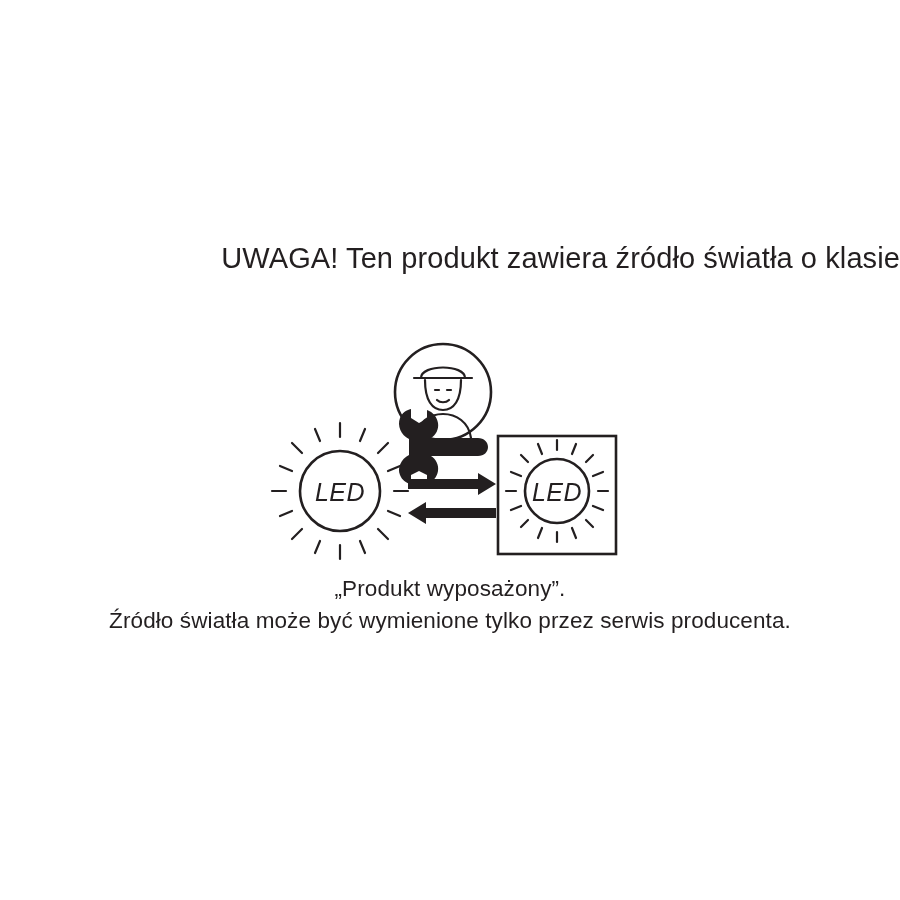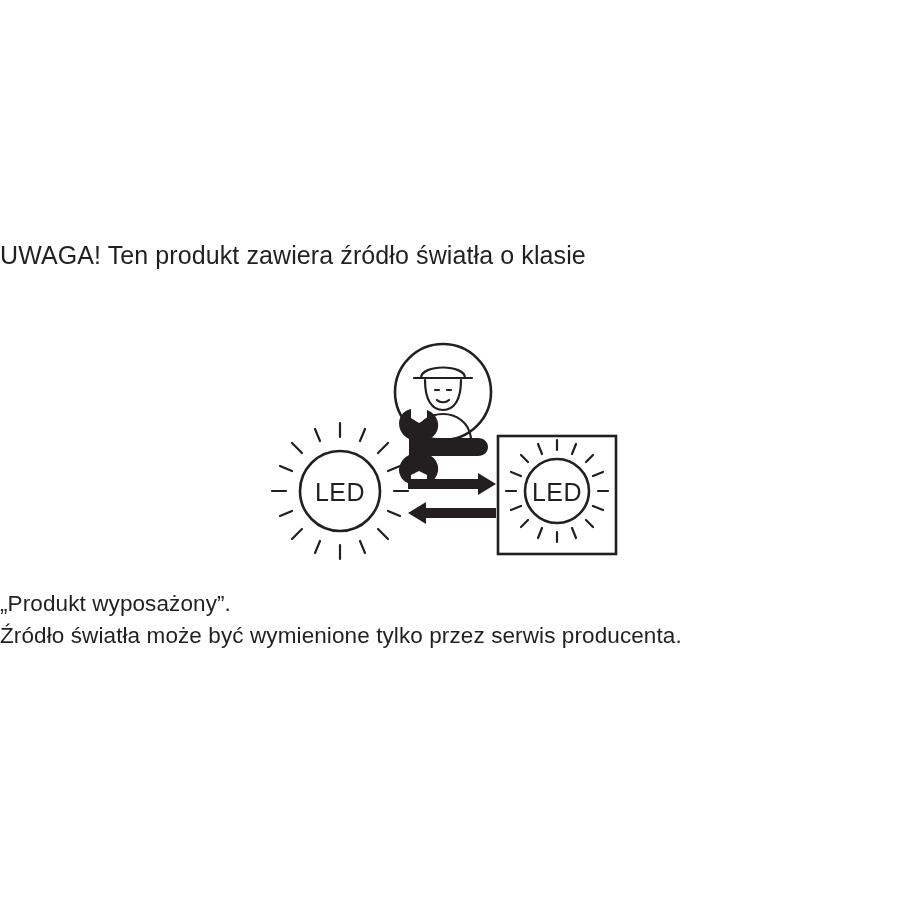--- a/index.html
+++ b/index.html
@@ -25,43 +25,45 @@
     display: flex;
     flex-direction: column;
     align-items: center;
   }
 
   .notice-block {
     position: absolute;
     top: 238px;
     left: 0;
     width: 900px;
-    text-align: left;
+    text-align: right;
     line-height: 1.42;
-    font-size: 25px;
+    font-size: 29px;
     letter-spacing: 0.1px;
     color: #231f20;
   }
   .notice-line {
     display: block;
   }
 
   .diagram-area {
     position: absolute;
     top: 338px;
     left: 0;
     width: 900px;
     height: 230px;
+    font-style: italic;
   }
 
   .footer-block {
     position: absolute;
-    top: 588px;
+    top: 573px;
     left: 0;
     width: 900px;
+    text-align: center;
     line-height: 1.42;
     font-size: 22.5px;
     letter-spacing: 0.1px;
     color: #231f20;
   }
   .footer-line {
     display: block;
   }
 
   svg {

